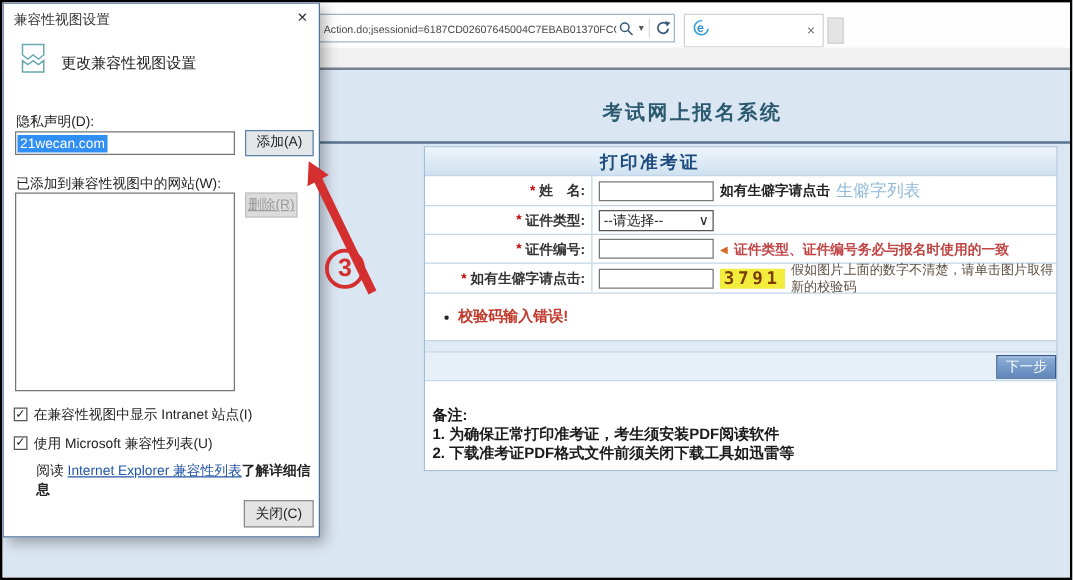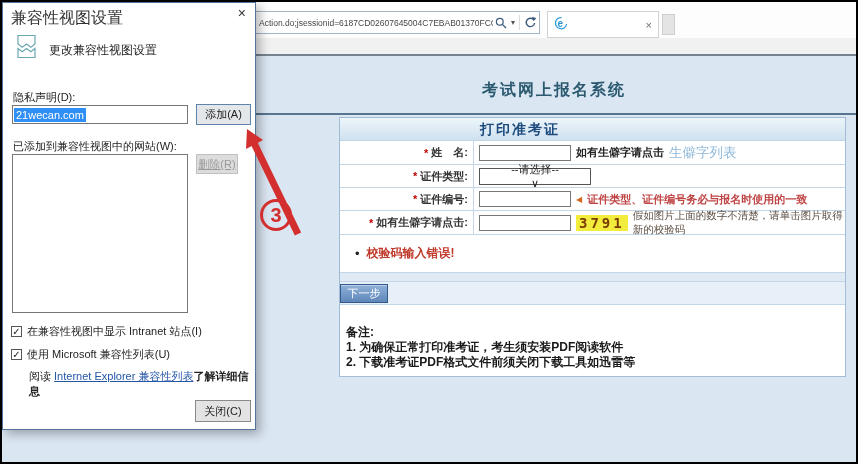--- a/index.html
+++ b/index.html
@@ -23,38 +23,38 @@
   .ptitle{position:absolute;left:452px;top:24px;width:200px;text-align:center;font-size:16px;font-weight:bold;color:#2b5a70;letter-spacing:2px;}
   .topline{position:absolute;left:0;top:57px;width:100%;height:2px;background:#58748f;}
   .form{position:absolute;left:337px;top:61px;width:507px;border:1px solid #a3bdd6;box-sizing:border-box;font-size:11px;background:#fff;}
   .fhead{height:22px;background:linear-gradient(#edf5fb,#cfe1f0);position:relative;}
   .fhead span{position:absolute;left:140px;top:3px;font-size:14px;font-weight:bold;color:#1d4b7d;letter-spacing:2px;}
   .frow{display:flex;border-top:1px solid #c2d6e8;height:22px;align-items:center;background:#fff;}
   .lbl{width:134px;height:100%;box-sizing:border-box;border-right:1px solid #c2d6e8;display:flex;align-items:center;justify-content:flex-end;padding-right:5px;font-weight:bold;color:#333;}
   .req{color:#c00000;margin-right:3px;font-weight:bold;}
   .fld{flex:1;display:flex;align-items:center;gap:5px;padding-left:5px;height:100%;}
   .tin{width:86px;height:14px;border:1px solid #777;font-size:11px;padding:0 2px;}
-  .selbox{width:112px;height:17px;border:1px solid #555;background:#fff;display:flex;align-items:center;justify-content:center;padding:0 3px;box-sizing:border-box;color:#222;flex-direction:column;}
+  .selbox{width:92px;height:17px;border:1px solid #555;background:#fff;display:flex;align-items:center;justify-content:space-between;padding:0 3px;box-sizing:border-box;color:#222;}
   .hintb{font-weight:bold;color:#222;}
   .hlink{color:#8fb9d9;font-size:13.5px;cursor:pointer;}
   .omark{color:#d4681e;font-size:8px;}
   .rhint{color:#c04545;font-weight:bold;}
   .cap{background:#f2ec3d;color:#7a3c00;font-weight:bold;font-size:14px;letter-spacing:3px;padding:0 3px;font-family:"DejaVu Sans Mono",monospace;cursor:pointer;}
   .ghint{color:#5d4f43;font-size:10.5px;}
   .ferr{border-top:1px solid #c2d6e8;height:37px;display:flex;align-items:center;gap:7px;padding-left:15px;background:#fff;}
   .ferr .b{color:#222;font-size:13px;}
   .ferr .t{color:#c0392b;font-weight:bold;font-size:12px;}
   .fstrip{border-top:1px solid #c2d6e8;height:8px;background:#dfeaf5;}
-  .fbtnrow{height:22px;background:#e7f0f8;display:flex;align-items:center;justify-content:flex-start;border-top:1px solid #c2d6e8;}
+  .fbtnrow{height:22px;background:#e7f0f8;display:flex;align-items:center;justify-content:flex-end;border-top:1px solid #c2d6e8;}
   .nextbtn{width:46px;height:17px;background:linear-gradient(#8fb0d8,#5f87ba);border:1px solid #335a8c;color:#fff;font-size:11px;display:flex;align-items:center;justify-content:center;box-shadow:inset 0 1px 0 rgba(255,255,255,.4);cursor:pointer;}
   .fnotes{border-top:1px solid #c2d6e8;background:#fff;padding:20px 6px 6px;font-family:"Liberation Serif",serif;font-weight:bold;color:#1a1a1a;font-size:12px;line-height:15px;}
 
   
   .dlg{position:absolute;left:0;top:0;width:254px;height:428px;background:#fff;border:1px solid #51759c;box-shadow:4px 4px 10px rgba(0,0,0,.3);box-sizing:border-box;z-index:20;font-size:11px;color:#222;}
-  .dlg-title{position:absolute;left:8px;top:5px;font-size:16px;color:#333;}
+  .dlg-title{position:absolute;left:8px;top:5px;font-size:11px;color:#333;}
   .dlg-x{position:absolute;right:9px;top:2px;font-size:14px;color:#333;cursor:pointer;}
   .dlg-ico{position:absolute;left:13px;top:31px;}
   .dlg-hdr{position:absolute;left:46px;top:39px;font-size:12px;color:#222;}
   .lab-add{position:absolute;left:10px;top:87px;}
   .site-in{position:absolute;left:9px;top:102px;width:176px;height:19px;border:1px solid #767676;box-sizing:border-box;background:#fff;display:flex;align-items:center;overflow:hidden;}
   .selld{background:#308ff5;color:#fff;padding:1px 2px;margin-left:1px;font-size:11px;}
   .btn{position:absolute;text-align:center;box-sizing:border-box;font-size:11px;color:#222;cursor:pointer;}
   .badd{left:193px;top:101px;width:55px;height:21px;line-height:19px;background:#e4e7ea;border:1px solid #5d83ab;}
   .bdel{left:193px;top:151px;width:42px;height:20px;line-height:18px;background:#dcdcdc;border:1px solid #c0c0c0;color:#9a9a9a;text-decoration:underline;}
   .bclose{left:192px;top:397px;width:56px;height:22px;line-height:20px;background:#e3e3e3;border:1px solid #8a8a8a;}

